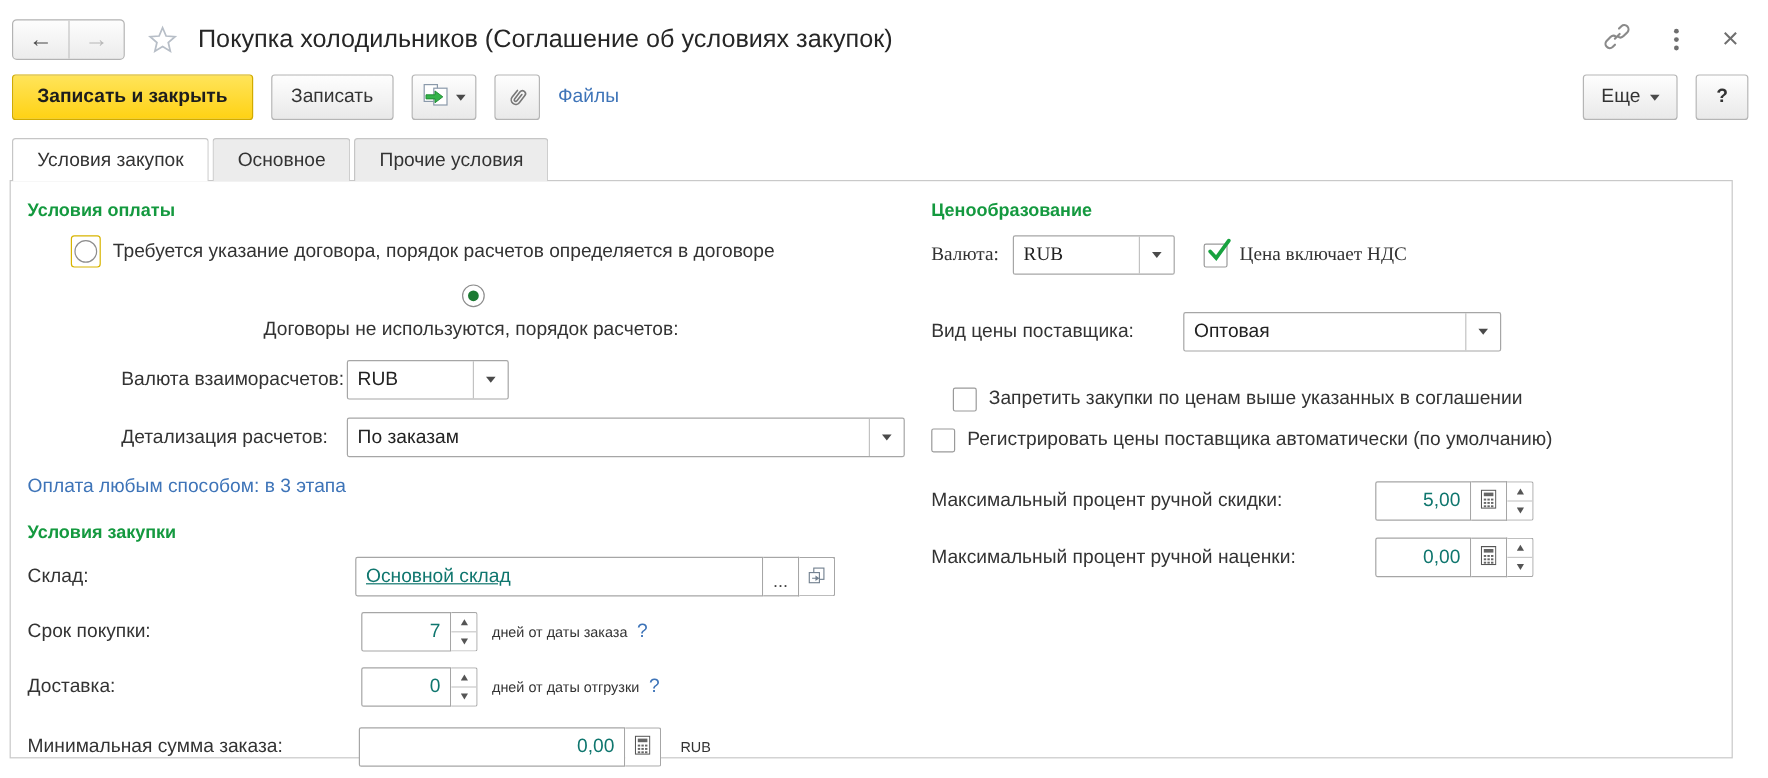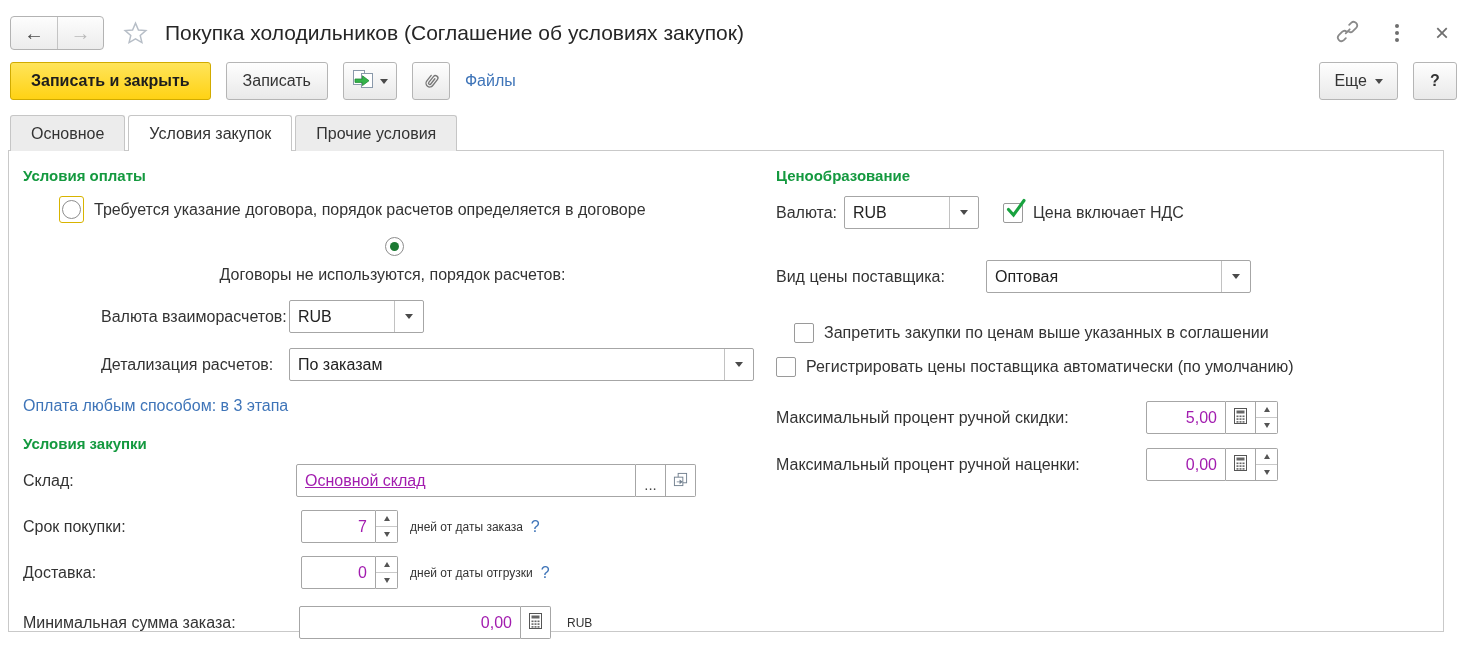--- a/index.html
+++ b/index.html
@@ -62,21 +62,21 @@
   .choice .ltext { font-size:16px; }
   .checkbox { width:20px; height:20px; border:1px solid #9a9a9a; border-radius:2px; background:#fff;
     position:relative; flex:none; }
   .checkbox svg { position:absolute; top:-5px; left:1px; overflow:visible; }
 
   
   .combo { display:flex; height:33px; border:1px solid #a6a6a6; border-radius:2px; background:#fff; cursor:pointer; }
   .combo .val { flex:1; display:flex; align-items:center; padding:0 8px; font-size:16px; color:#222; }
   .combo .drop { width:29px; border-left:1px solid #c2c2c2; display:flex; align-items:center; justify-content:center; }
   .tinput { height:33px; border:1px solid #a6a6a6; border-radius:2px 0 0 2px; font-size:16px;
-    font-family:inherit; color:#a21caf; padding:0 8px; background:#fff; }
+    font-family:inherit; color:#0f766e; padding:0 8px; background:#fff; }
   .tinput.num { text-align:right; }
   .mini-btn { width:30px; height:33px; border:1px solid #a6a6a6; border-left:0; background:#fff;
     display:flex; align-items:center; justify-content:center; cursor:pointer; padding:0; }
   .mini-btn.last { border-radius:0 2px 2px 0; }
   .dots { font-size:15px; color:#444; line-height:0.4; padding-top:8px; }
   .spin { width:22px; height:33px; display:flex; flex-direction:column; border:1px solid #a6a6a6;
     border-left:0; border-radius:0 2px 2px 0; overflow:hidden; background:#fff; }
   .spin .sbtn { flex:1; border:0; background:#fff; display:flex; align-items:center; justify-content:center;
     cursor:pointer; padding:0; }
   .spin .sbtn + .sbtn { border-top:1px solid #c9c9c9; }
@@ -150,25 +150,25 @@
   <span class="link files-link">Файлы</span>
   <span class="tb-spacer"></span>
   <button class="btn btn-icon" style="padding:0 14px;gap:8px;">
     <span>Еще</span>
     <span class="caret"></span>
   </button>
   <button class="btn btn-help">?</button>
 </div>
 
 <div class="tabs">
+  <div class="tab active">
+      <span>Условия закупок</span>
+    </div>
   <div class="tab">
       <span>Основное</span>
-    </div>
-  <div class="tab active">
-      <span>Условия закупок</span>
     </div>
   <div class="tab">
       <span>Прочие условия</span>
     </div>
 </div>
 
 <div class="panel">
 
   <div class="col-left">
 
@@ -282,21 +282,21 @@
         </span>
       </button>
       <span class="suffix" style="margin-left:16px;">RUB</span>
     </div>
   </div>
 
   <div class="col-right">
 
     <div class="ghead">Ценообразование</div>
 
-    <div class="frow" style="margin-bottom:31px;">
+    <div class="frow" style="margin-bottom:31px;font-family:Liberation Serif, serif;">
       <span class="flabel w68">Валюта:</span>
       <div class="combo" style="width:135px;">
         <span class="val">RUB</span>
         <span class="drop">
             <span class="caret"></span>
           </span>
       </div>
       <div class="choice" style="margin:0 0 0 24px;">
         <span class="checkbox">
           <svg width="20" height="20" viewBox="0 0 20 20">

